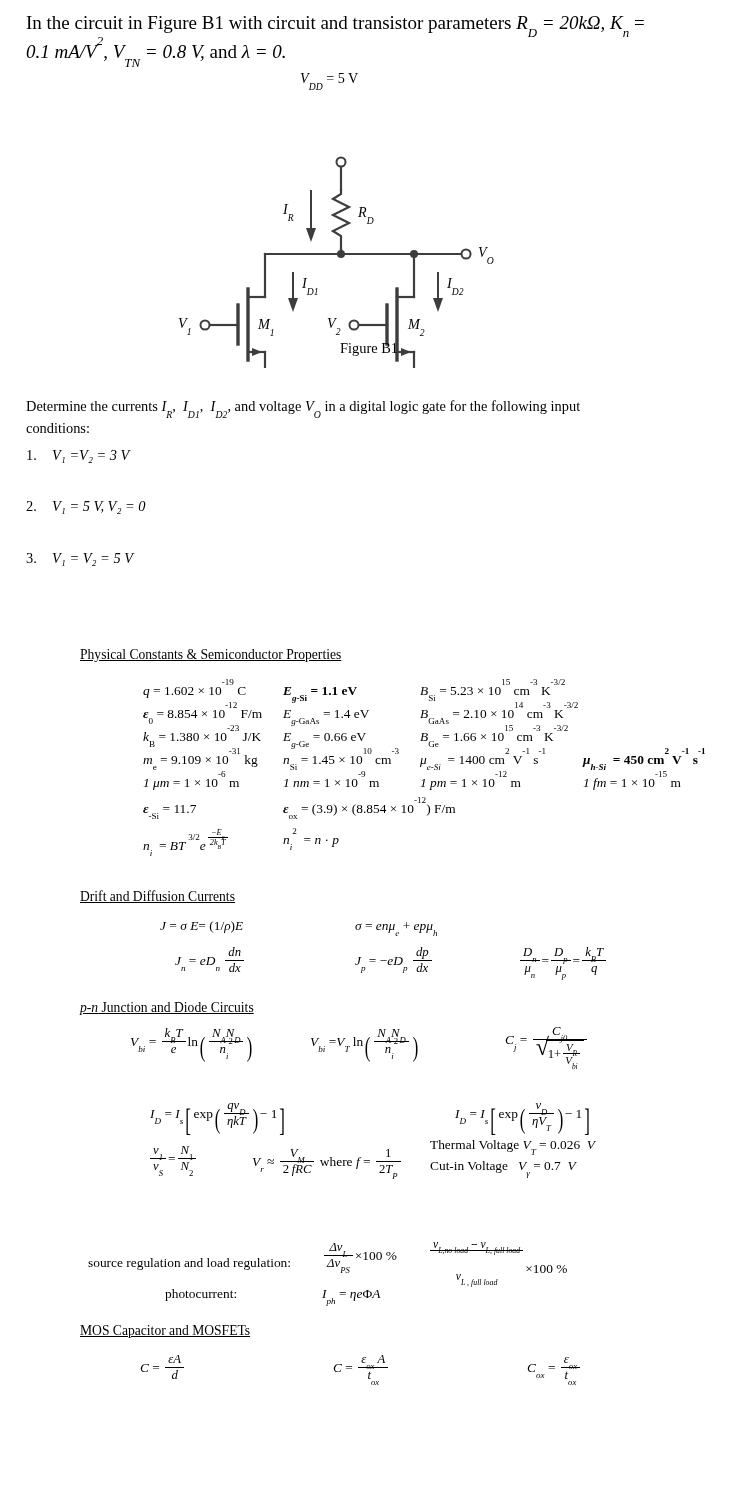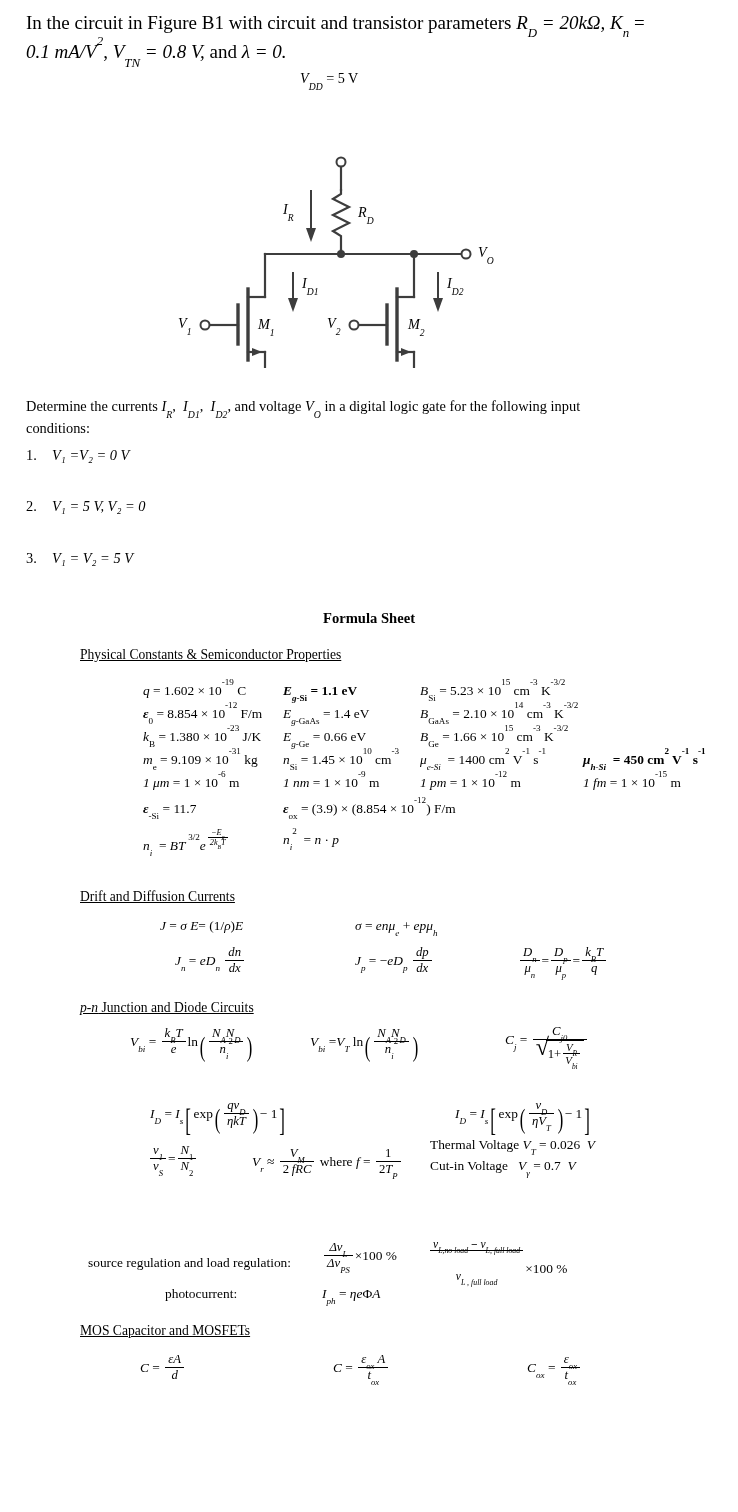--- a/index.html
+++ b/index.html
@@ -177,37 +177,37 @@
 
     <div style="position:absolute;left:258px;top:248px;font-size:14.2px;">
       <span class="mathvar">M</span><sub class="mathvar">1</sub>
     </div>
 
     <div style="position:absolute;left:408px;top:248px;font-size:14.2px;">
       <span class="mathvar">M</span><sub class="mathvar">2</sub>
     </div>
   </div>
 
+  <div class="fig-caption">Figure B1</div>
 
   <div class="question">
     <span>Determine the currents </span><span class="mathvar">I</span><sub class="mathvar">R</sub>,&nbsp;&nbsp;<span class="mathvar">I</span><sub class="mathvar">D1</sub>,&nbsp;&nbsp;<span class="mathvar">I</span><sub class="mathvar">D2</sub><span>, and voltage </span><span class="mathvar">V</span><sub class="mathvar">O</sub><span> in a digital logic gate for the following input</span><br>
     <span>conditions:</span>
   </div>
 
   <div class="cond" style="top:447px;">
-    <span class="num">1.</span><span class="mathvar">V₁ =V₂ = 0 V</span>
+    <span class="num">1.</span><span class="mathvar">V₁ =V₂ = 3 V</span>
   </div>
   <div class="cond" style="top:498px;">
     <span class="num">2.</span><span class="mathvar">V₁ = 5 V, V₂ = 0</span>
   </div>
   <div class="cond" style="top:550px;">
     <span class="num">3.</span><span class="mathvar">V₁ = V₂ = 5 V</span>
   </div>
 
-  <div class="fs-title">Formula Sheet</div>
 
   <div class="sec-head" style="top:647px;">Physical Constants &amp; Semiconductor Properties</div>
 
   <div class="frow" style="left:143px;top:683px;">
     <span class="mathvar">q</span> = 1.602 × 10<sup>-19</sup> C
   </div>
   <div class="frow" style="left:283px;top:683px;font-weight:bold;">
     <span class="mathvar">E</span><sub class="mathvar">g</sub><sub>-Si</sub> = 1.1 eV
   </div>
   <div class="frow" style="left:420px;top:683px;">

